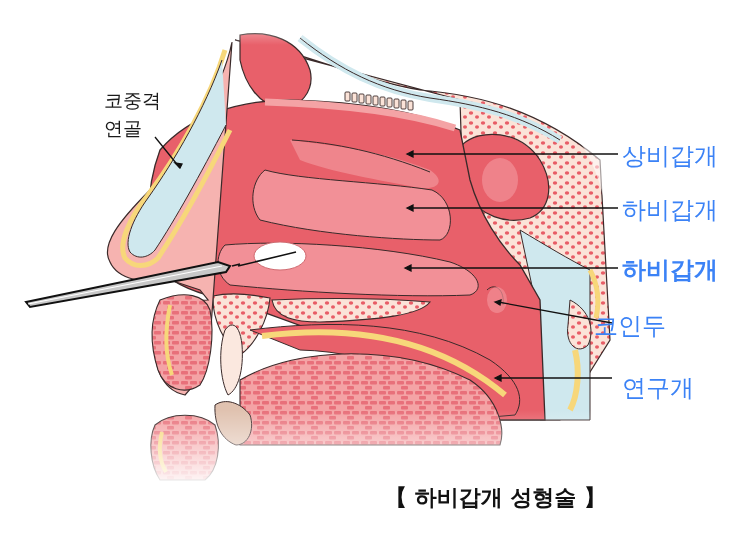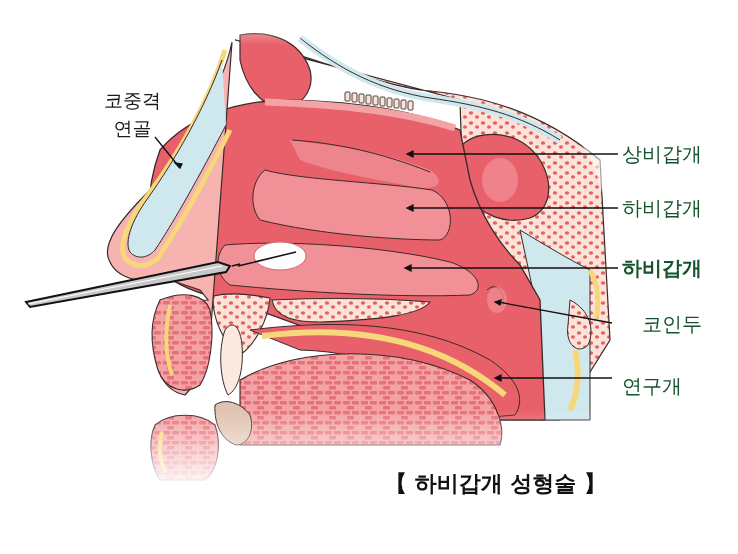--- a/index.html
+++ b/index.html
@@ -1,23 +1,23 @@
 <!DOCTYPE html>
 <html><head>
   <meta charset="utf-8">
   <style>
     html, body { margin: 0; padding: 0; background: #ffffff; }
     body { width: 738px; height: 554px; position: relative; overflow: hidden;
            font-family: "DejaVu Sans", "Liberation Sans", sans-serif; }
     #figure { position: absolute; left: 0; top: 0; width: 738px; height: 554px; }
-    .label { position: absolute; font-size: 20px; color: #14532d; white-space: nowrap; line-height: 1; }
+    .label { position: absolute; font-size: 24px; color: #3b82f6; white-space: nowrap; line-height: 1; }
     .label.bold { font-weight: bold; }
-    .caption { position: absolute; left: 385px; top: 469px; font-size: 22px; font-weight: bold;
+    .caption { position: absolute; left: 385px; top: 483px; font-size: 22px; font-weight: bold;
                color: #111; white-space: nowrap; letter-spacing: 0px; }
-    .left-label { position: absolute; font-size: 19px; color: #1a1a1a; text-align: center; line-height: 28px; }
+    .left-label { position: absolute; font-size: 19px; color: #1a1a1a; line-height: 28px; }
   </style>
 </head>
 <body>
 
 <svg id="figure" viewBox="0 0 738 554" xmlns="http://www.w3.org/2000/svg">
   <defs>
     <radialGradient id="fadeR" cx="0.35" cy="0.45" r="0.75">
       <stop offset="0.75" stop-color="#fff" stop-opacity="0"></stop>
       <stop offset="1" stop-color="#fff" stop-opacity="1"></stop>
     </radialGradient>
@@ -172,16 +172,16 @@
 </svg>
 
 <div class="left-label" style="left:104px; top:86px;">
   <div>코중격</div>
   <div>연골</div>
 </div>
 
 <div class="label" style="left:622px; top:144px;">상비갑개</div>
 <div class="label" style="left:622px; top:198px;">하비갑개</div>
 <div class="label bold" style="left:622px; top:258px;">하비갑개</div>
-<div class="label" style="left:642px; top:314px;">코인두</div>
+<div class="label" style="left:594px; top:314px;">코인두</div>
 <div class="label" style="left:622px; top:376px;">연구개</div>
 
 <div class="caption">【 하비갑개 성형술 】</div>
 
 </body></html>

